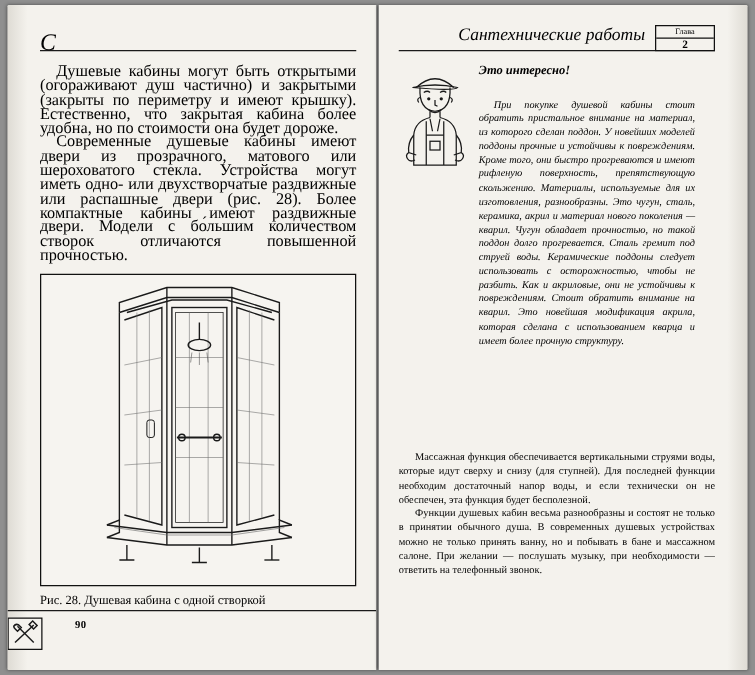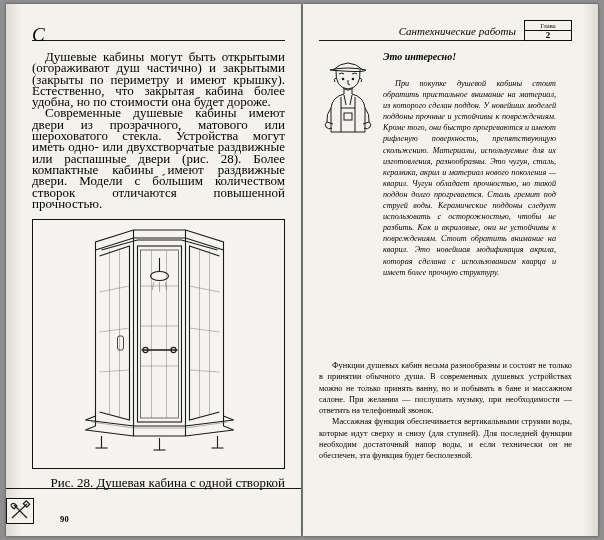--- a/index.html
+++ b/index.html
@@ -78,21 +78,21 @@
     white-space: nowrap;
   }
   .runhead-right {
     display: flex;
     align-items: flex-end;
     justify-content: flex-end;
     gap: 0;
     height: 22px;
   }
   .rh-sec {
-    font-size: 11px;
+    font-size: 14px;
     font-style: italic;
     padding-bottom: 3px;
     padding-right: 8px;
     white-space: nowrap;
   }
   .chapbox {
     border: 1.2px solid #111;
     width: 46px;
     text-align: center;
     font-size: 6.6px;
@@ -125,22 +125,22 @@
   
   .figure {
     margin-top: 10px;
     border: 1.1px solid #111;
     height: 248px;
     position: relative;
     background: #f6f4f0;
   }
   .figcaption {
     margin-top: 6px;
-    font-size: 13px;
-    text-align: right;
+    font-size: 10px;
+    text-align: left;
     text-indent: 0;
   }
 
   
   .infobox {
     margin-top: 2px;
     position: relative;
     min-height: 300px;
   }
   .infobox h3 {
@@ -176,21 +176,21 @@
 
   
   .footer {
     position: absolute;
     left: 0; right: 0;
     bottom: 12px;
     height: 30px;
     border-top: 1.4px solid #1a1a1a;
     padding-top: 5px;
     display: flex;
-    align-items: flex-end;
+    align-items: flex-start;
   }
   .sheet.left .footer { justify-content: flex-start; }
   .sheet.right .footer { justify-content: flex-end; }
   .folio {
     font-size: 8.5px;
     font-weight: bold;
     letter-spacing: .3px;
   }
   .sheet.left .folio { margin-left: 26px; }
   .sheet.right .folio { margin-right: 26px; }
@@ -361,21 +361,21 @@
 
                 <rect x="25" y="62" width="8" height="7"></rect>
               </g>
             </svg>
           </div>
           <h3>Это интересно!</h3>
           <p class="firstpara">При покупке душевой кабины стоит обратить пристальное внимание на материал, из которого сделан поддон. У новейших моделей поддоны прочные и устойчивы к повреждениям. Кроме того, они быстро прогреваются и имеют рифленую поверхность, препятствующую скольжению. Материалы, используемые для их изготовления, разнообразны. Это чугун, сталь, керамика, акрил и материал нового поколения — кварил. Чугун обладает прочностью, но такой поддон долго прогревается. Сталь гремит под струей воды. Керамические поддоны следует использовать с осторожностью, чтобы не разбить. Как и акриловые, они не устойчивы к повреждениям. Стоит обратить внимание на кварил. Это новейшая модификация акрила, которая сделана с использованием кварца и имеет более прочную структуру.</p>
         </div>
 
         <div class="afterbox">
+          <p>Массажная функция обеспечивается вертикальными струями воды, которые идут сверху и снизу (для ступней). Для последней функции необходим достаточный напор воды, и если технически он не обеспечен, эта функция будет бесполезной.</p>
           <p>Функции душевых кабин весьма разнообразны и состоят не только в принятии обычного душа. В современных душевых устройствах можно не только принять ванну, но и побывать в бане и массажном салоне. При желании — послушать музыку, при необходимости — ответить на телефонный звонок.</p>
-          <p>Массажная функция обеспечивается вертикальными струями воды, которые идут сверху и снизу (для ступней). Для последней функции необходим достаточный напор воды, и если технически он не обеспечен, эта функция будет бесполезной.</p>
         </div>
       </div>
 
     </div>
 
   </div>
 </div>
 
 </body></html>

